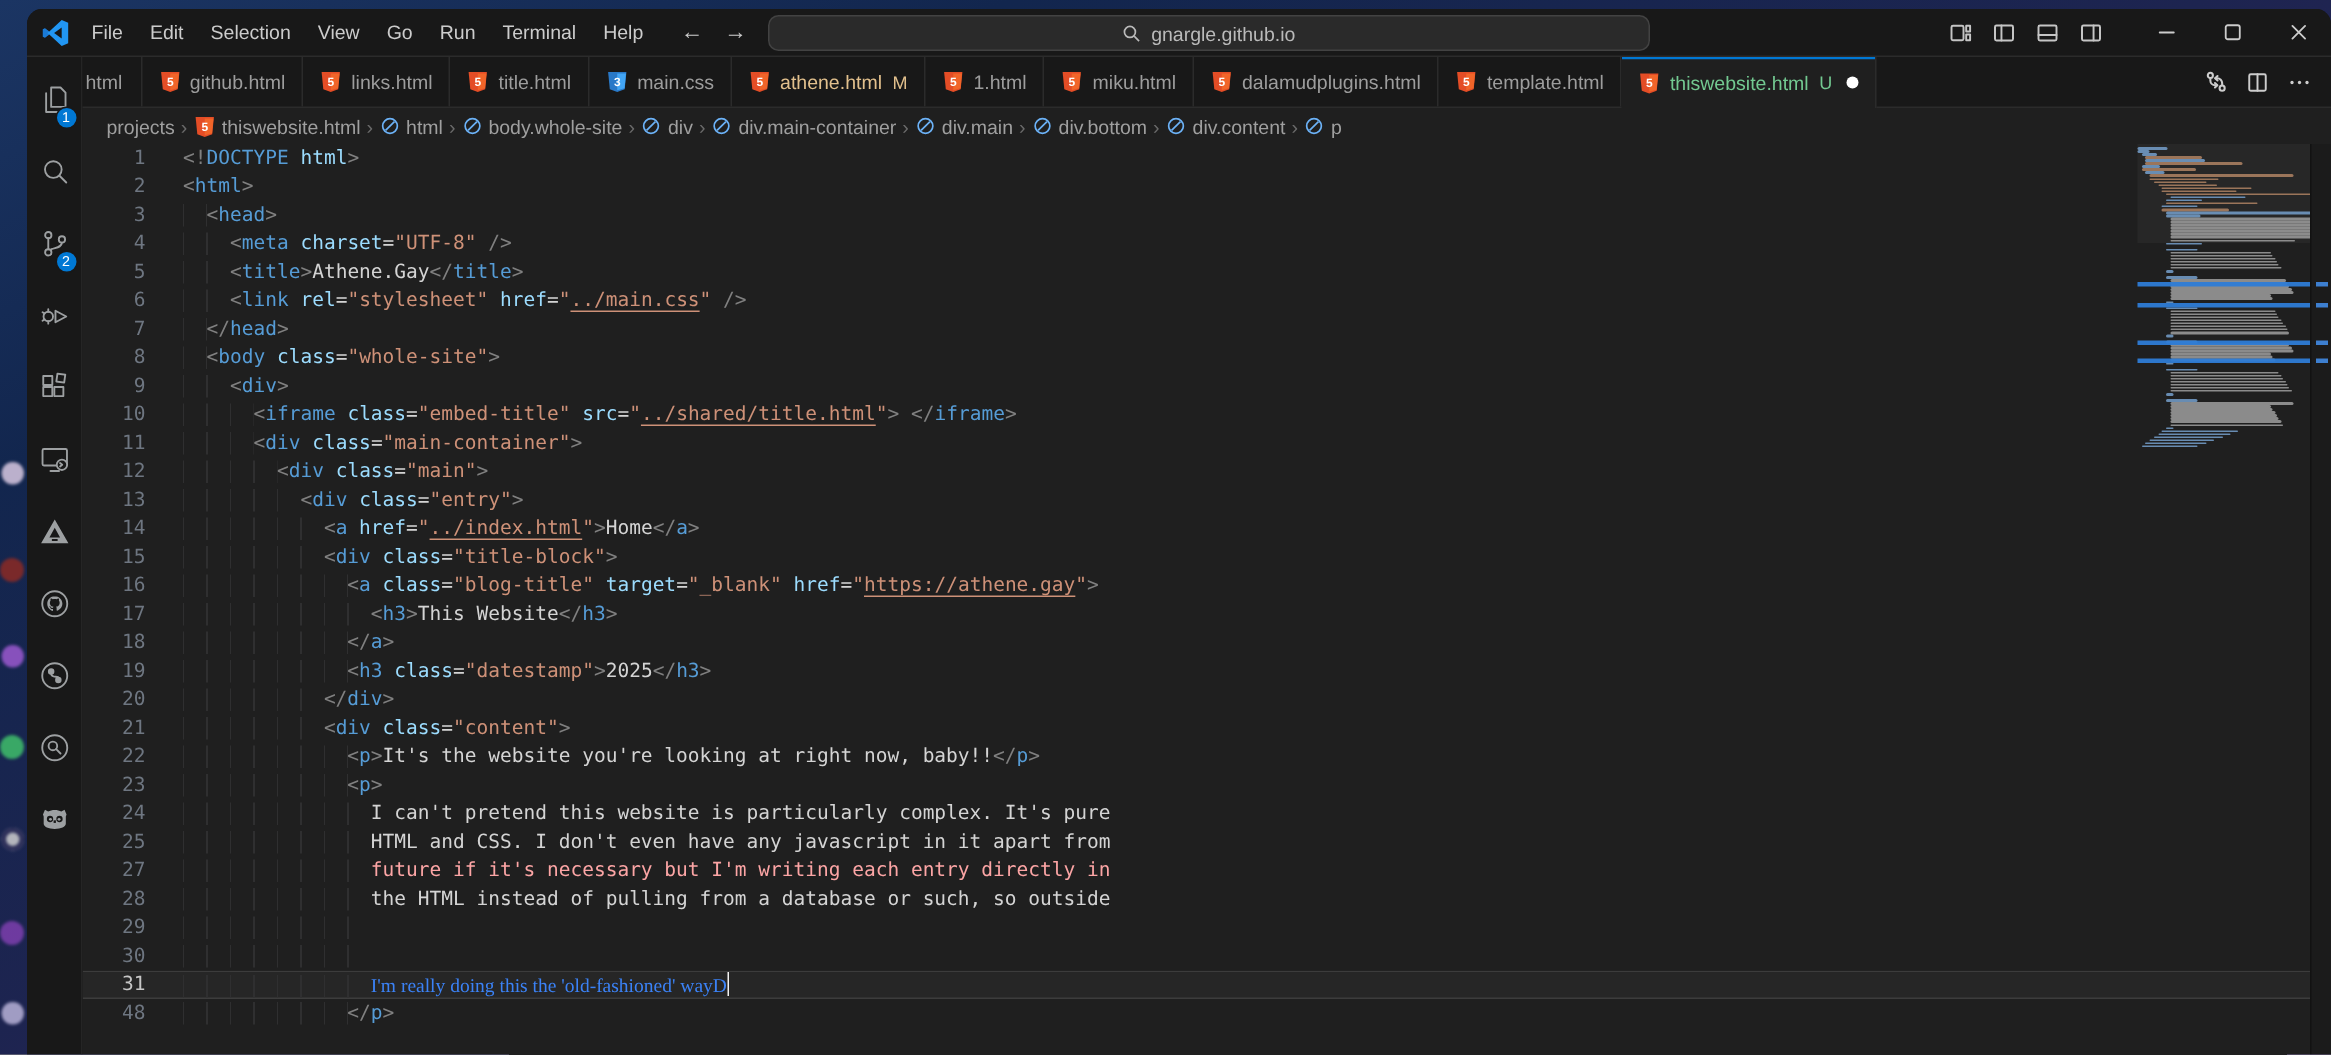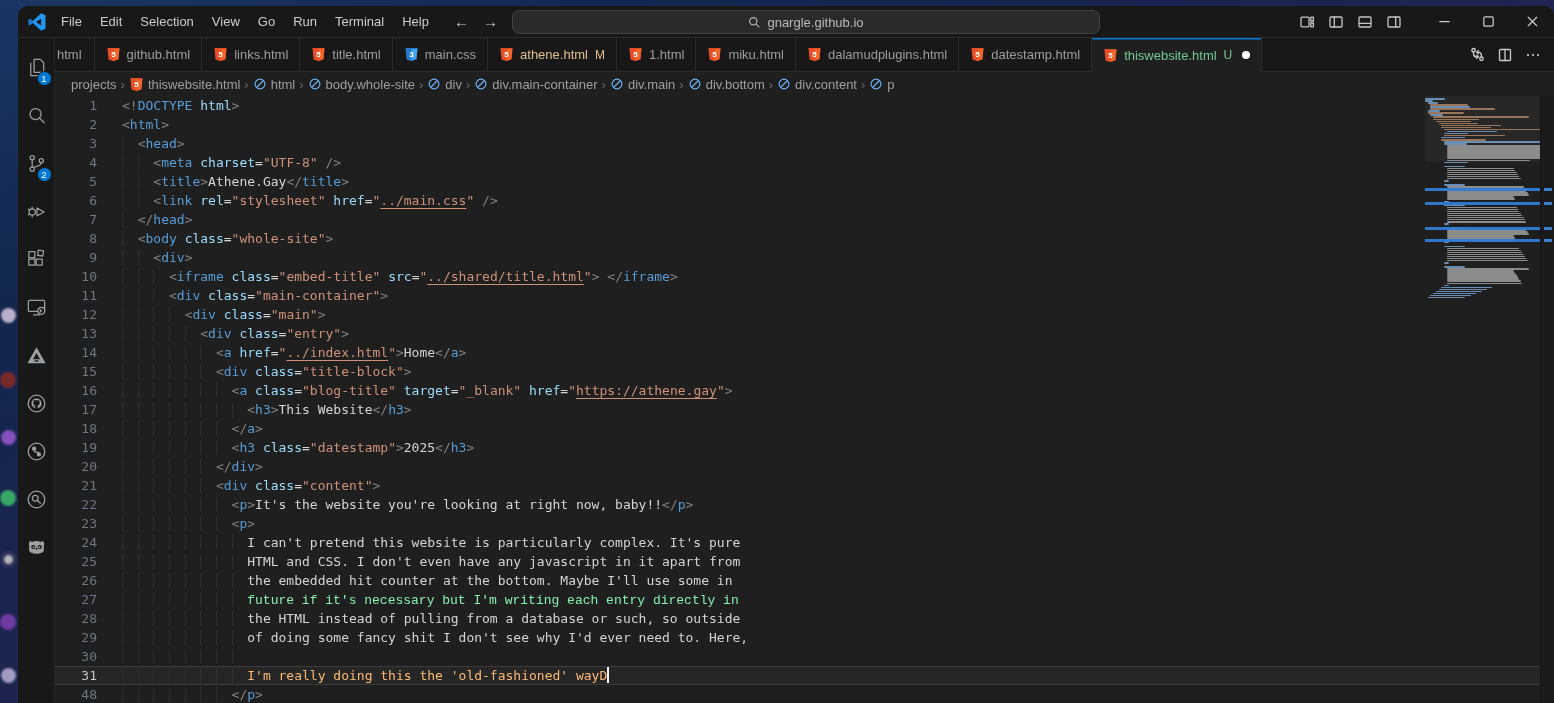--- a/index.html
+++ b/index.html
@@ -346,21 +346,21 @@
             <span>dalamudplugins.html</span>
           </div>
           <div class="tab">
             <span style="display: flex;">
               <svg width="15" height="15" viewBox="0 0 16 16">
                 <path d="M1.5 1h13l-1.2 12.3L8 15.2l-5.3-1.9z" fill="#e44d26"></path>
                 <path d="M8 2.2h6.2l-1 10.4L8 14.1z" fill="#f16529"></path>
                 <text x="8" y="11" font-size="8.5" fill="#fff" text-anchor="middle" font-family="sans-serif" font-weight="bold">5</text>
               </svg>
             </span>
-            <span>datestamp.html</span>
+            <span>template.html</span>
           </div>
           <div class="tab active">
             <span style="display: flex;">
               <svg width="15" height="15" viewBox="0 0 16 16">
                 <path d="M1.5 1h13l-1.2 12.3L8 15.2l-5.3-1.9z" fill="#e44d26"></path>
                 <path d="M8 2.2h6.2l-1 10.4L8 14.1z" fill="#f16529"></path>
                 <text x="8" y="11" font-size="8.5" fill="#fff" text-anchor="middle" font-family="sans-serif" font-weight="bold">5</text>
               </svg>
             </span>
             <span style="color: rgb(115, 201, 145);">thiswebsite.html</span>
@@ -508,26 +508,25 @@
             <div class="row"><div class="gut">16</div><div class="code"><span class="ind">              </span><span class="pn" style="color: rgb(128, 128, 128);">&lt;</span><span class="tg" style="color: rgb(86, 156, 214);">a</span><span class="tx" style="color: rgb(212, 212, 212);"> </span><span class="at" style="color: rgb(156, 220, 254);">class</span><span class="eq" style="color: rgb(212, 212, 212);">=</span><span class="st" style="color: rgb(206, 145, 120);">"blog-title"</span><span class="tx" style="color: rgb(212, 212, 212);"> </span><span class="at" style="color: rgb(156, 220, 254);">target</span><span class="eq" style="color: rgb(212, 212, 212);">=</span><span class="st" style="color: rgb(206, 145, 120);">"_blank"</span><span class="tx" style="color: rgb(212, 212, 212);"> </span><span class="at" style="color: rgb(156, 220, 254);">href</span><span class="eq" style="color: rgb(212, 212, 212);">=</span><span class="st" style="color: rgb(206, 145, 120);">"</span><span class="lk" style="color: rgb(206, 145, 120);">https://athene.gay</span><span class="st" style="color: rgb(206, 145, 120);">"</span><span class="pn" style="color: rgb(128, 128, 128);">&gt;</span></div></div>
             <div class="row"><div class="gut">17</div><div class="code"><span class="ind">                </span><span class="pn" style="color: rgb(128, 128, 128);">&lt;</span><span class="tg" style="color: rgb(86, 156, 214);">h3</span><span class="pn" style="color: rgb(128, 128, 128);">&gt;</span><span class="tx" style="color: rgb(212, 212, 212);">This Website</span><span class="pn" style="color: rgb(128, 128, 128);">&lt;/</span><span class="tg" style="color: rgb(86, 156, 214);">h3</span><span class="pn" style="color: rgb(128, 128, 128);">&gt;</span></div></div>
             <div class="row"><div class="gut">18</div><div class="code"><span class="ind">              </span><span class="pn" style="color: rgb(128, 128, 128);">&lt;/</span><span class="tg" style="color: rgb(86, 156, 214);">a</span><span class="pn" style="color: rgb(128, 128, 128);">&gt;</span></div></div>
             <div class="row"><div class="gut">19</div><div class="code"><span class="ind">              </span><span class="pn" style="color: rgb(128, 128, 128);">&lt;</span><span class="tg" style="color: rgb(86, 156, 214);">h3</span><span class="tx" style="color: rgb(212, 212, 212);"> </span><span class="at" style="color: rgb(156, 220, 254);">class</span><span class="eq" style="color: rgb(212, 212, 212);">=</span><span class="st" style="color: rgb(206, 145, 120);">"datestamp"</span><span class="pn" style="color: rgb(128, 128, 128);">&gt;</span><span class="tx" style="color: rgb(212, 212, 212);">2025</span><span class="pn" style="color: rgb(128, 128, 128);">&lt;/</span><span class="tg" style="color: rgb(86, 156, 214);">h3</span><span class="pn" style="color: rgb(128, 128, 128);">&gt;</span></div></div>
             <div class="row"><div class="gut">20</div><div class="code"><span class="ind">            </span><span class="pn" style="color: rgb(128, 128, 128);">&lt;/</span><span class="tg" style="color: rgb(86, 156, 214);">div</span><span class="pn" style="color: rgb(128, 128, 128);">&gt;</span></div></div>
             <div class="row"><div class="gut">21</div><div class="code"><span class="ind">            </span><span class="pn" style="color: rgb(128, 128, 128);">&lt;</span><span class="tg" style="color: rgb(86, 156, 214);">div</span><span class="tx" style="color: rgb(212, 212, 212);"> </span><span class="at" style="color: rgb(156, 220, 254);">class</span><span class="eq" style="color: rgb(212, 212, 212);">=</span><span class="st" style="color: rgb(206, 145, 120);">"content"</span><span class="pn" style="color: rgb(128, 128, 128);">&gt;</span></div></div>
             <div class="row"><div class="gut">22</div><div class="code"><span class="ind">              </span><span class="pn" style="color: rgb(128, 128, 128);">&lt;</span><span class="tg" style="color: rgb(86, 156, 214);">p</span><span class="pn" style="color: rgb(128, 128, 128);">&gt;</span><span class="tx" style="color: rgb(212, 212, 212);">It's the website you're looking at right now, baby!!</span><span class="pn" style="color: rgb(128, 128, 128);">&lt;/</span><span class="tg" style="color: rgb(86, 156, 214);">p</span><span class="pn" style="color: rgb(128, 128, 128);">&gt;</span></div></div>
             <div class="row"><div class="gut">23</div><div class="code"><span class="ind">              </span><span class="pn" style="color: rgb(128, 128, 128);">&lt;</span><span class="tg" style="color: rgb(86, 156, 214);">p</span><span class="pn" style="color: rgb(128, 128, 128);">&gt;</span></div></div>
             <div class="row"><div class="gut">24</div><div class="code"><span class="ind">                </span><span class="tx" style="color: rgb(212, 212, 212);">I can't pretend this website is particularly complex. It's pure</span></div></div>
             <div class="row"><div class="gut">25</div><div class="code"><span class="ind">                </span><span class="tx" style="color: rgb(212, 212, 212);">HTML and CSS. I don't even have any javascript in it apart from</span></div></div>
-            <div class="row"><div class="gut">26</div><div class="code"><span class="ind">                </span><span class="tx" style="color: rgb(212, 212, 212);">the embedded hit counter at the bottom. Maybe I'll use some in</span></div></div>
-            <div class="row"><div class="gut">27</div><div class="code"><span class="ind">                </span><span class="tx" style="color: #86efac; font-family: Liberation Mono, monospace;">future if it's necessary but I'm writing each entry directly in</span></div></div>
+            <div class="row"><div class="gut">27</div><div class="code"><span class="ind">                </span><span class="tx" style="color: #fca5a5;">future if it's necessary but I'm writing each entry directly in</span></div></div>
             <div class="row"><div class="gut">28</div><div class="code"><span class="ind">                </span><span class="tx" style="color: rgb(212, 212, 212);">the HTML instead of pulling from a database or such, so outside</span></div></div>
-            <div class="row"><div class="gut">29</div><div class="code"><span class="ind">                </span><span class="tx" style="color: rgb(212, 212, 212);">of doing some fancy shit I don't see why I'd ever need to. Here,</span></div></div>
+            <div class="row"><div class="gut">29</div><div class="code"><span class="ind">                </span></div></div>
             <div class="row"><div class="gut">30</div><div class="code"><span class="ind">                </span></div></div>
-            <div class="row cur"><div class="gut">31</div><div class="code"><span class="ind">                </span><span class="tx" style="color: #fdba74;">I'm really doing this the 'old-fashioned' wayD</span><span class="caret"></span></div></div>
+            <div class="row cur"><div class="gut">31</div><div class="code"><span class="ind">                </span><span class="tx" style="color: #3b82f6; font-family: Liberation Serif, serif;">I'm really doing this the 'old-fashioned' wayD</span><span class="caret"></span></div></div>
             <div class="row"><div class="gut">48</div><div class="code"><span class="ind">              </span><span class="pn" style="color: rgb(128, 128, 128);">&lt;/</span><span class="tg" style="color: rgb(86, 156, 214);">p</span><span class="pn" style="color: rgb(128, 128, 128);">&gt;</span></div></div>
           </div>
         <div class="minimap">
           <div class="mm-slider"></div>
           <div>
               <div class="mm-row" style="top: 2px; left: 0px; width: 20.25px; background: rgb(123, 167, 215);"></div>
               <div class="mm-row" style="top: 4.05px; left: 0px; width: 8.1px; background: rgb(123, 167, 215);"></div>
               <div class="mm-row" style="top: 6.1px; left: 2.7px; width: 10.8px; background: rgb(123, 167, 215);"></div>
               <div class="mm-row" style="top: 8.15px; left: 5.4px; width: 37.8px; background: rgb(185, 138, 104);"></div>
               <div class="mm-row" style="top: 10.2px; left: 5.4px; width: 39.15px; background: rgb(123, 167, 215);"></div>

